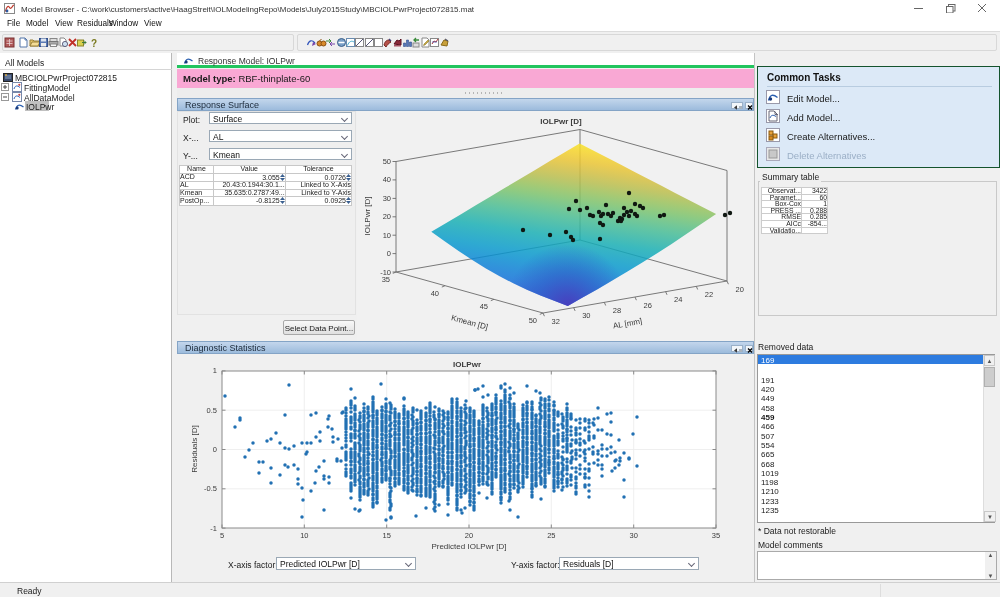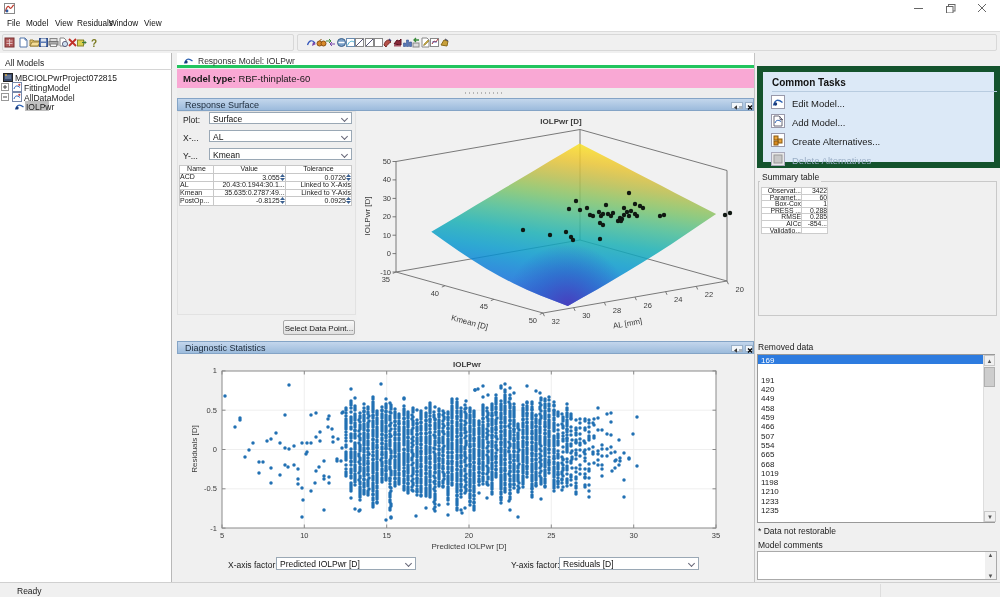--- a/index.html
+++ b/index.html
@@ -9,20 +9,21 @@
 .lbl{position:absolute;font-size:8.5px;color:#1a1a1a}
 table{border-collapse:collapse}
 </style></head><body>
 
 <div class="abs" style="left:0;top:0;width:1000px;height:16px;background:#fff">
  <svg class="abs" style="left:4px;top:2.5px" width="11" height="11" viewBox="0 0 11 11">
       <rect x="0.5" y="0.5" width="10" height="10" fill="#fff" stroke="#888"></rect>
       <path d="M1.5 8.5C2.5 4 4 2 5.5 4.5 7 7 8.5 3 9.7 1.8" stroke="#c0392b" fill="none" stroke-width="1.2"></path>
       <circle cx="3" cy="8" r="1.4" fill="#2c5aa0"></circle>
     </svg>
+ <span class="abs" style="left:21px;top:4.5px;font-size:8px;color:#333">Model Browser - C:\work\customers\active\HaagStreit\IOLModelingRepo\Models\July2015Study\MBCIOLPwrProject072815.mat</span>
  <svg class="abs" style="left:914px;top:3px" width="80" height="10" viewBox="0 0 80 10" stroke="#666" fill="none">
       <path d="M0 5.5h9"></path>
       <rect x="34.5" y="1.5" width="6.5" height="6.5"></rect>
       <rect x="32.5" y="3.5" width="6.5" height="6.5" fill="#fff"></rect>
       <path d="M64 1l8 8M72 1l-8 8"></path>
     </svg>
 </div>
 <div class="abs" style="left:0;top:16px;width:1000px;height:15px;background:#fff;font-size:8.2px;color:#111">
  <span class="abs" style="left:7px;top:3px">File</span>
     <span class="abs" style="left:26px;top:3px">Model</span>
@@ -2607,21 +2608,21 @@
     <text x="469" y="549" text-anchor="middle" font-size="8">Predicted IOLPwr [D]</text>
     <text x="197" y="449" text-anchor="middle" font-size="8" transform="rotate(-90 197 449)">Residuals [D]</text>
     <text x="467" y="367" text-anchor="middle" font-size="8" font-weight="bold">IOLPwr</text>
   </svg>
 <div class="lbl" style="left:228px;top:560px">X-axis factor:</div>
 <div class="dd" style="left:276px;top:557px;width:140px;height:13px">Predicted IOLPwr [D]</div>
 <div class="lbl" style="left:511px;top:560px">Y-axis factor:</div>
 <div class="dd" style="left:559px;top:557px;width:140px;height:13px">Residuals [D]</div>
 
 <div class="abs" style="left:754px;top:53px;width:1px;height:529px;background:#c4c4c4"></div>
-<div class="abs" style="left:757px;top:66px;width:243px;height:102px;background:#dcE9f7;border:6px solid #14532d">
+<div class="abs" style="left:757px;top:66px;width:243px;height:102px;background:#dcE9f7;border:1px solid #14532d">
  <div class="abs" style="left:9px;top:5px;font-size:10px;font-weight:bold;color:#111">Common Tasks</div>
  <div class="abs" style="left:9px;top:19px;width:225px;border-top:1px solid #b8cce0"></div>
 <div class="abs" style="left:8px;top:23px;width:14px;height:14px;background:#fff;border:1px solid #99a"><svg width="12" height="12" viewBox="0 0 12 12">
         <path d="M1.5 9.5C3 3.5 6 3 10.5 6.5" stroke="#2a5fb0" fill="none" stroke-width="1.4"></path>
         <circle cx="3.5" cy="8" r="1.7" fill="#1a3a7a"></circle>
       </svg></div>
     <div class="abs" style="left:29px;top:26px;font-size:9.5px">Edit Model...</div>
     <div class="abs" style="left:8px;top:42px;width:14px;height:14px;background:#fff;border:1px solid #99a"><svg width="12" height="12" viewBox="0 0 12 12">
         <path d="M2 1h5l3 3v7H2z" fill="#fff" stroke="#667"></path>
         <path d="M3 8C4 5 6 4.5 9 6.5" stroke="#2a5fb0" fill="none"></path>
@@ -2674,21 +2675,21 @@
     </tbody>
   </table>
 <div class="abs" style="left:758px;top:342px;font-size:8.5px">Removed data</div>
 <div class="abs" style="left:757px;top:354px;width:238px;height:169px;background:#fff;border:1px solid #999">
  <div class="abs" style="left:0;top:0;width:225px;height:168px;overflow:hidden">
       <div style="height:9.3px;padding:0.6px 0 0 3px;font-size:8px;background:#2d7bdf;color:#fff">169</div>
       <div style="height:9.3px;padding:0.6px 0 0 3px;font-size:8px;margin-top:11px;">191</div>
       <div style="height:9.3px;padding:0.6px 0 0 3px;font-size:8px;">420</div>
       <div style="height:9.3px;padding:0.6px 0 0 3px;font-size:8px;">449</div>
       <div style="height:9.3px;padding:0.6px 0 0 3px;font-size:8px;">458</div>
-      <div style="height:9.3px;padding:0.6px 0 0 3px;font-size:8px;">459</div>
+      <div style="height:9.3px;padding:0.6px 0 0 3px;font-size:8px;font-weight:bold;">459</div>
       <div style="height:9.3px;padding:0.6px 0 0 3px;font-size:8px;">466</div>
       <div style="height:9.3px;padding:0.6px 0 0 3px;font-size:8px;">507</div>
       <div style="height:9.3px;padding:0.6px 0 0 3px;font-size:8px;">554</div>
       <div style="height:9.3px;padding:0.6px 0 0 3px;font-size:8px;">665</div>
       <div style="height:9.3px;padding:0.6px 0 0 3px;font-size:8px;">668</div>
       <div style="height:9.3px;padding:0.6px 0 0 3px;font-size:8px;">1019</div>
       <div style="height:9.3px;padding:0.6px 0 0 3px;font-size:8px;">1198</div>
       <div style="height:9.3px;padding:0.6px 0 0 3px;font-size:8px;">1210</div>
       <div style="height:9.3px;padding:0.6px 0 0 3px;font-size:8px;">1233</div>
       <div style="height:9.3px;padding:0.6px 0 0 3px;font-size:8px;">1235</div>

